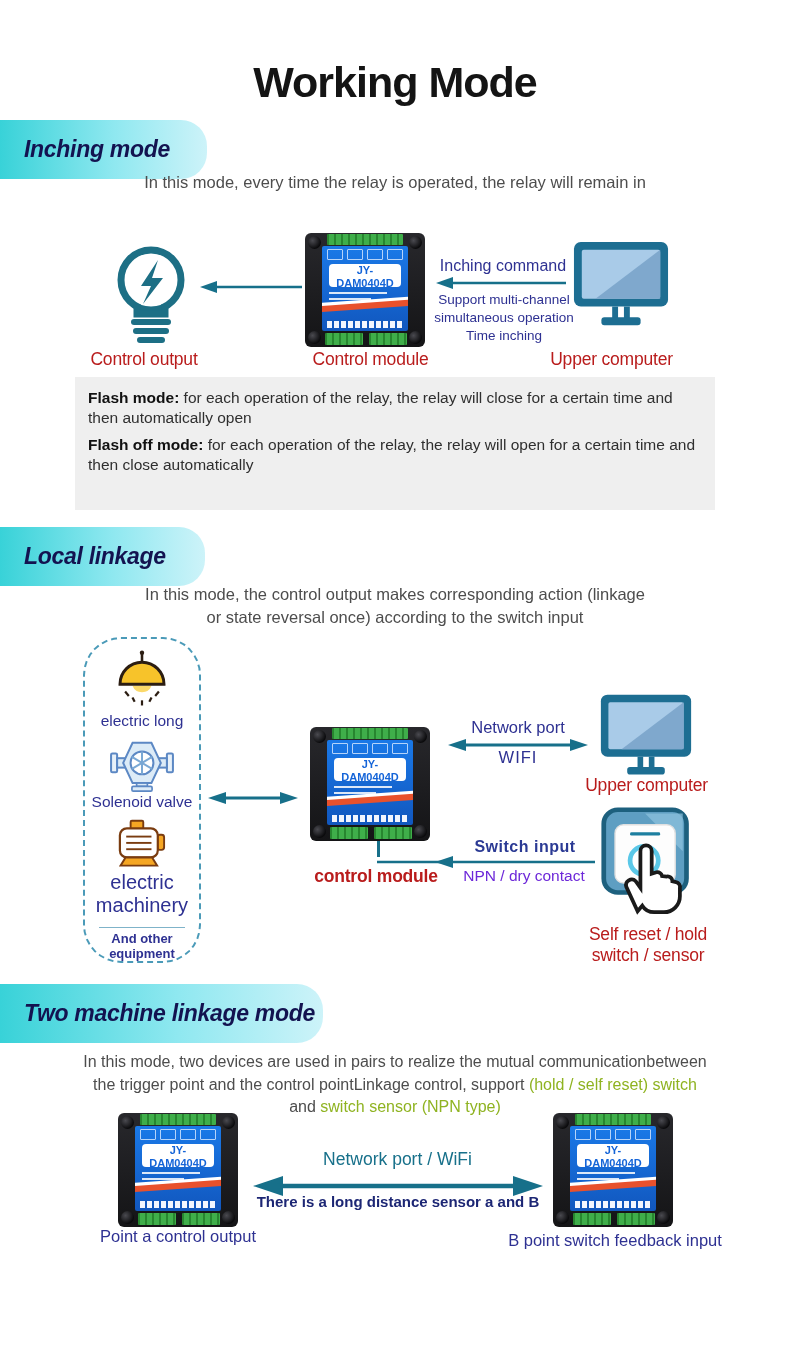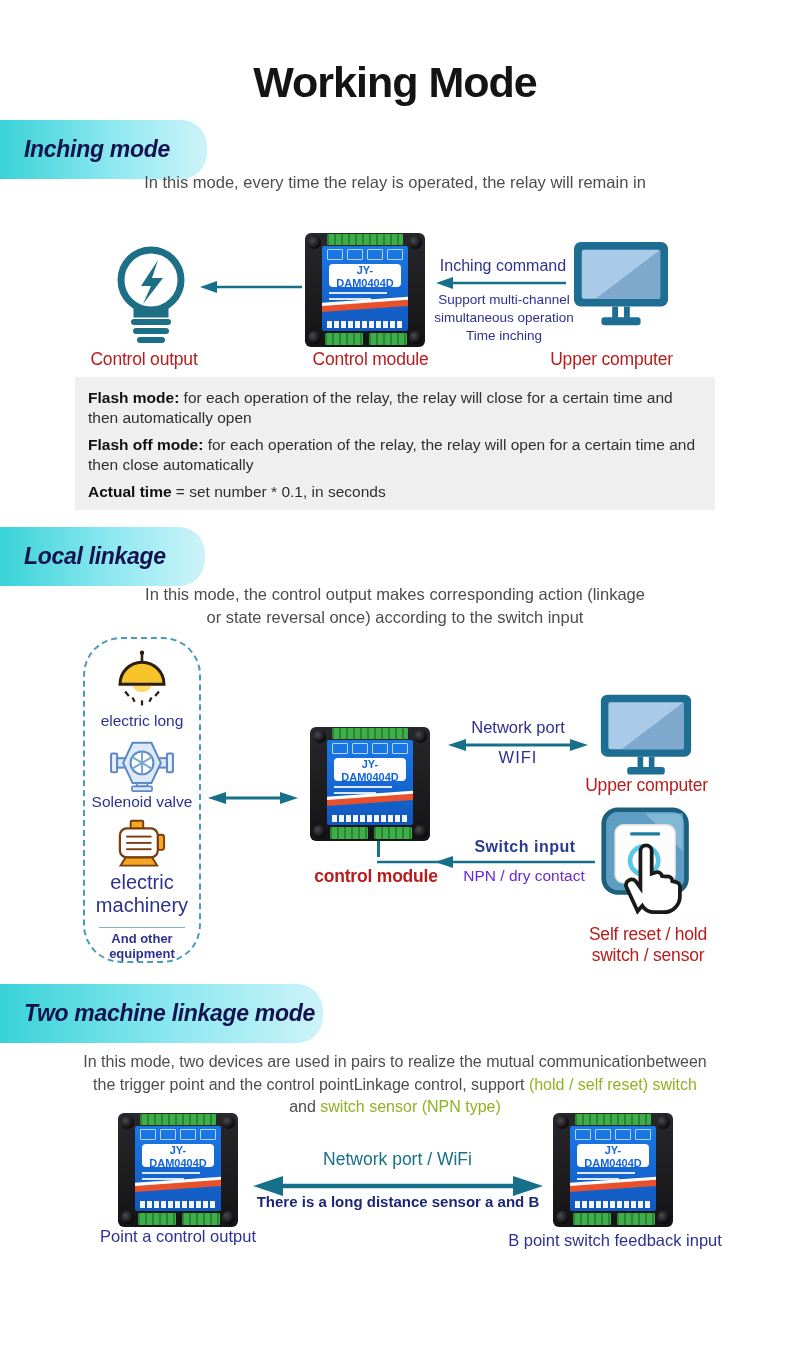--- a/index.html
+++ b/index.html
@@ -138,21 +138,20 @@
     <rect x="30" y="79" width="40" height="8" rx="3" fill="#1d6e92"></rect>
   </svg>
 
   <div class="abs lbl" style="left:83px;top:349px;width:122px;">Control output</div>
   <div class="abs lbl" style="left:308px;top:349px;width:125px;">Control module</div>
   <div class="abs lbl" style="left:543px;top:349px;width:137px;">Upper computer</div>
 
   <div class="abs notes-box">
     <p><b>Flash mode:</b><span> for each operation of the relay, the relay will close for a certain time and then automatically open</span></p>
     <p><b>Flash off mode:</b><span> for each operation of the relay, the relay will open for a certain time and then close automatically</span></p>
-    <p><b>Actual time</b><span> = set number * 0.1, in seconds</span></p>
   </div>
 
   <div class="abs pill" style="top:527px;width:205px;">
     <span>Local linkage</span>
   </div>
 
   <div class="abs para" style="top:583px;">
     <div>In this mode, the control output makes corresponding action (linkage</div>
     <div>or state reversal once) according to the switch input</div>
   </div>

